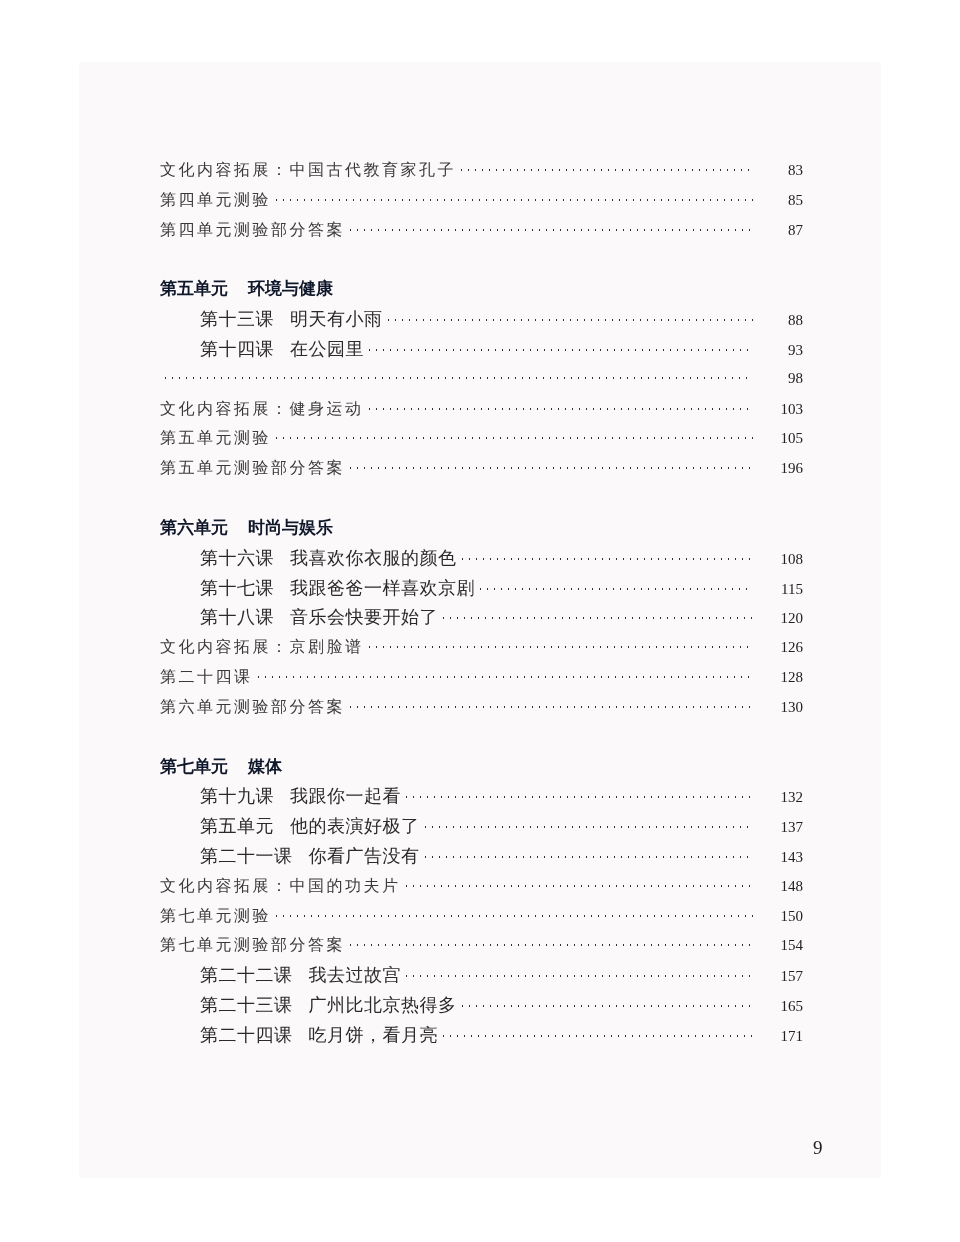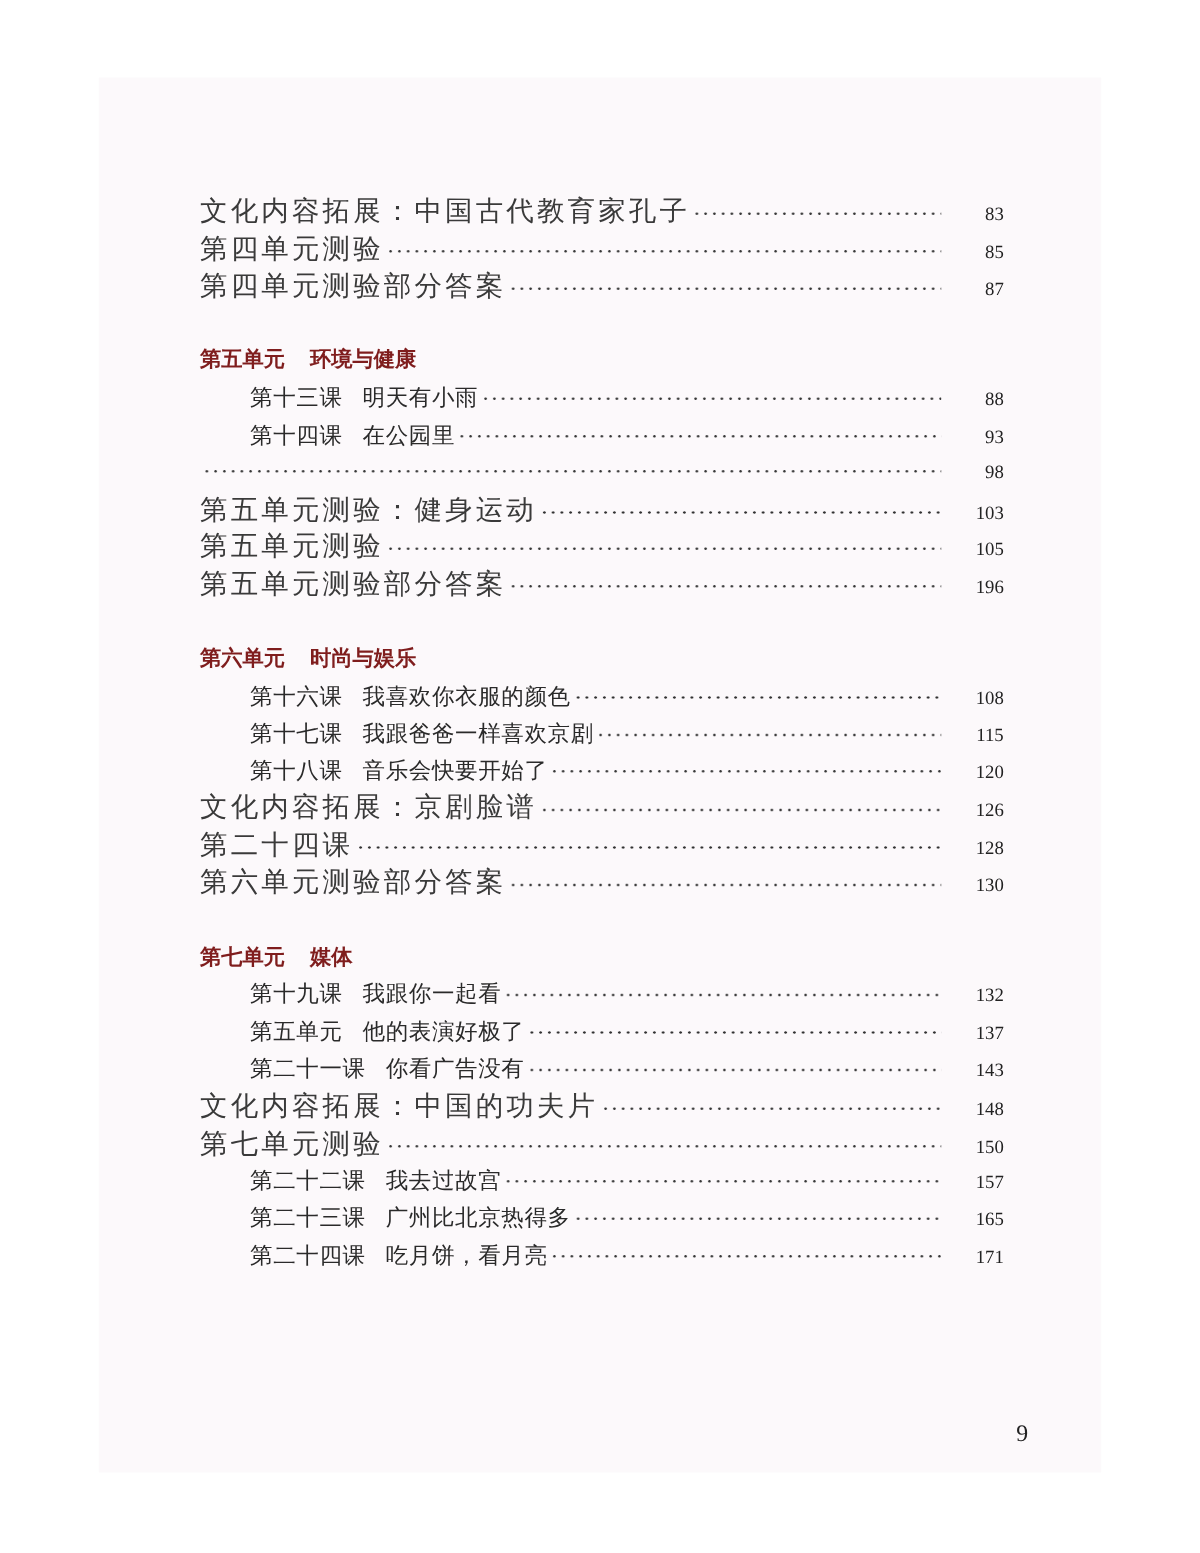--- a/index.html
+++ b/index.html
@@ -45,21 +45,21 @@
       font-family: "DejaVu Sans", "Liberation Sans", sans-serif;
       font-size: 18px;
       letter-spacing: 0.5px;
     }
     .row.lesson .title .num {
       margin-right: 16px;
       margin-left: 40px;
     }
     .row.extra .title {
       font-family: "DejaVu Sans", "Liberation Sans", sans-serif;
-      font-size: 22px;
+      font-size: 16px;
       letter-spacing: 2.5px;
       color: #3a3a3a;
     }
     .row .leader {
       flex: 1 1 auto;
       overflow: hidden;
       margin: 0 6px 0 2px;
       position: relative;
       top: -4px;
       height: 2px;
@@ -75,21 +75,21 @@
       font-family: "Liberation Serif", "DejaVu Serif", serif;
       font-size: 15px;
       color: #222;
     }
     .unit-heading {
       height: 29.8px;
       line-height: 29.8px;
       font-family: "DejaVu Sans", "Liberation Sans", sans-serif;
       font-weight: bold;
       font-size: 17px;
-      color: #7f1d1d;
+      color: #0f172a;
       margin-top: 30px;
       white-space: nowrap;
     }
     .unit-heading .unit-num {
       margin-right: 20px;
     }
     .folio {
       position: absolute;
       left: 813px;
       top: 1137px;
@@ -132,21 +132,21 @@
   <div class="row lesson">
     <span class="title"><span class="num">第十四课</span><span>在公园里</span></span>
     <span class="leader"></span>
     <span class="page-num">93</span>
   </div>
   <div class="row lesson">
     <span class="leader"></span>
     <span class="page-num">98</span>
   </div>
   <div class="row extra">
-    <span class="title">第五单元测验：健身运动</span>
+    <span class="title">文化内容拓展：健身运动</span>
     <span class="leader"></span>
     <span class="page-num">103</span>
   </div>
   <div class="row extra">
     <span class="title">第五单元测验</span>
     <span class="leader"></span>
     <span class="page-num">105</span>
   </div>
   <div class="row extra">
     <span class="title">第五单元测验部分答案</span>
@@ -209,20 +209,25 @@
   <div class="row extra">
     <span class="title">文化内容拓展：中国的功夫片</span>
     <span class="leader"></span>
     <span class="page-num">148</span>
   </div>
   <div class="row extra">
     <span class="title">第七单元测验</span>
     <span class="leader"></span>
     <span class="page-num">150</span>
   </div>
+  <div class="row extra">
+    <span class="title">第七单元测验部分答案</span>
+    <span class="leader"></span>
+    <span class="page-num">154</span>
+  </div>
 
   <div class="row lesson">
     <span class="title"><span class="num">第二十二课</span><span>我去过故宫</span></span>
     <span class="leader"></span>
     <span class="page-num">157</span>
   </div>
   <div class="row lesson">
     <span class="title"><span class="num">第二十三课</span><span>广州比北京热得多</span></span>
     <span class="leader"></span>
     <span class="page-num">165</span>

